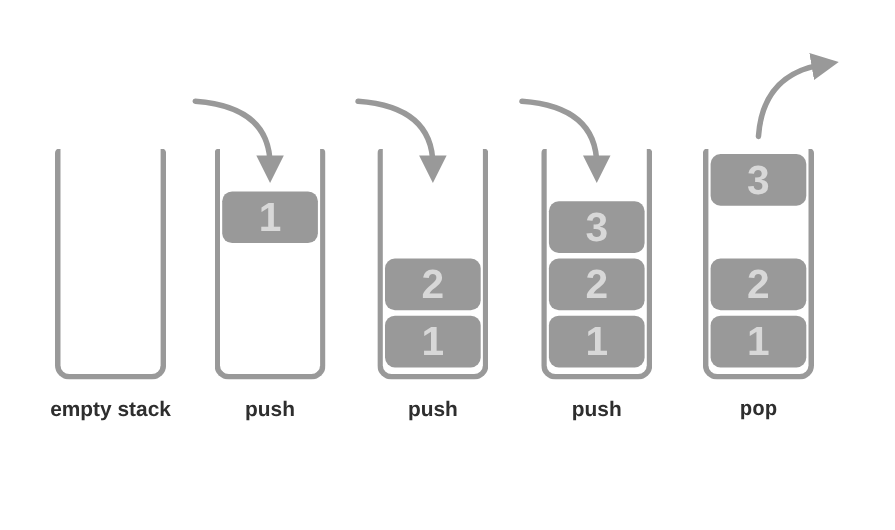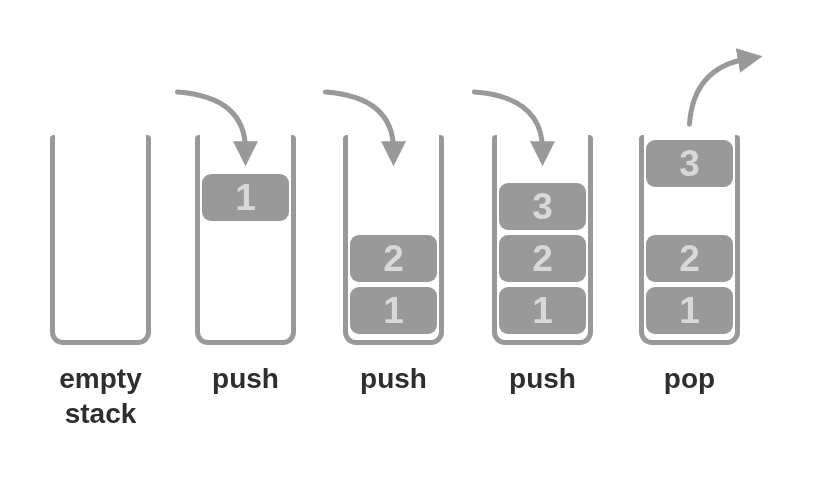--- a/index.html
+++ b/index.html
@@ -42,21 +42,21 @@
     font-size:37px;
     font-weight:bold;
     display:flex;
     align-items:center;
     justify-content:center;
     line-height:1;
   }
   .plabel{
     position:absolute;
     text-align:center;
-    font-size:28px;
+    font-size:19px;
     font-weight:bold;
     line-height:1.26;
     color:var(--label-text);
   }
 </style>
 </head>
 <body>
 
 <div id="stage">
   <svg id="arrows" width="814" height="482" viewBox="0 0 814 482" xmlns="http://www.w3.org/2000/svg">
@@ -81,14 +81,14 @@
     <div class="plabel" style="left: 331.5px; top: 361px; width: 124px;">push</div>
     <div class="container" style="left: 492px; top: 135px; width: 91px; height: 205px;"></div>
     <div class="block" style="left: 499px; top: 183px; width: 87px; height: 47px;">3</div>
     <div class="block" style="left: 499px; top: 235px; width: 87px; height: 47px;">2</div>
     <div class="block" style="left: 499px; top: 287px; width: 87px; height: 47px;">1</div>
     <div class="plabel" style="left: 480.5px; top: 361px; width: 124px;">push</div>
     <div class="container" style="left: 639px; top: 135px; width: 91px; height: 205px;"></div>
     <div class="block" style="left: 646px; top: 140px; width: 87px; height: 47px;">3</div>
     <div class="block" style="left: 646px; top: 235px; width: 87px; height: 47px;">2</div>
     <div class="block" style="left: 646px; top: 287px; width: 87px; height: 47px;">1</div>
-    <div class="plabel" style="left: 627.5px; top: 361px; width: 124px;">pop</div>
+    <div class="plabel" style="left: 627.5px; top: 361px; width: 124px; font-family: Liberation Mono, monospace;">pop</div>
   </div>
 
 </body></html>

